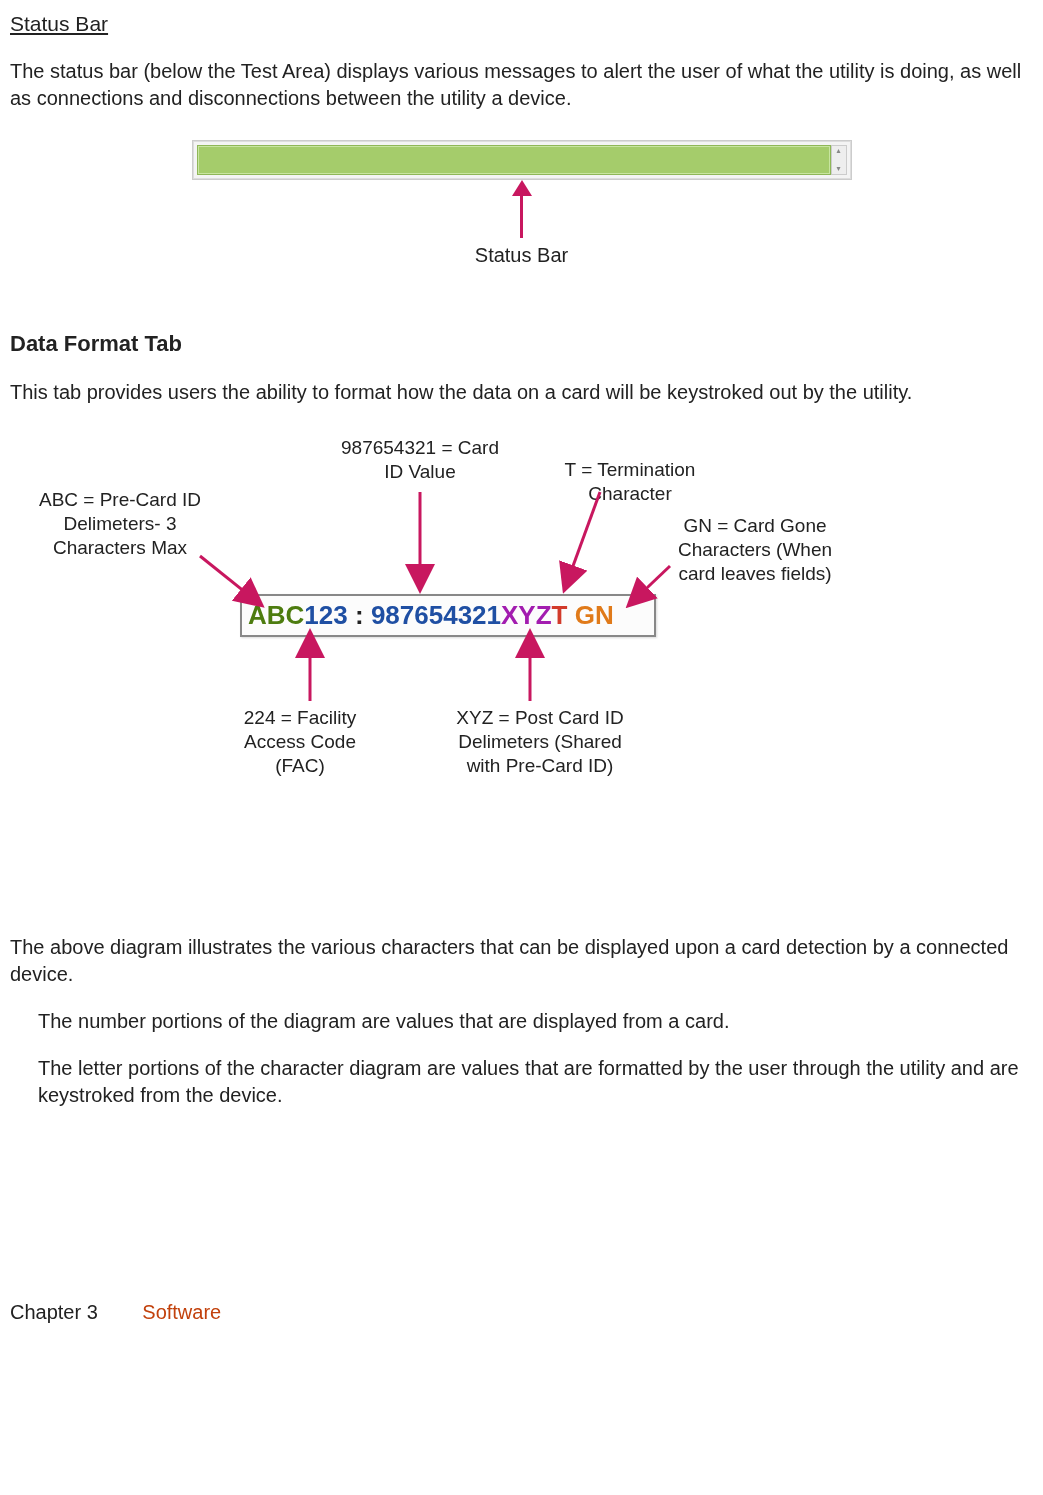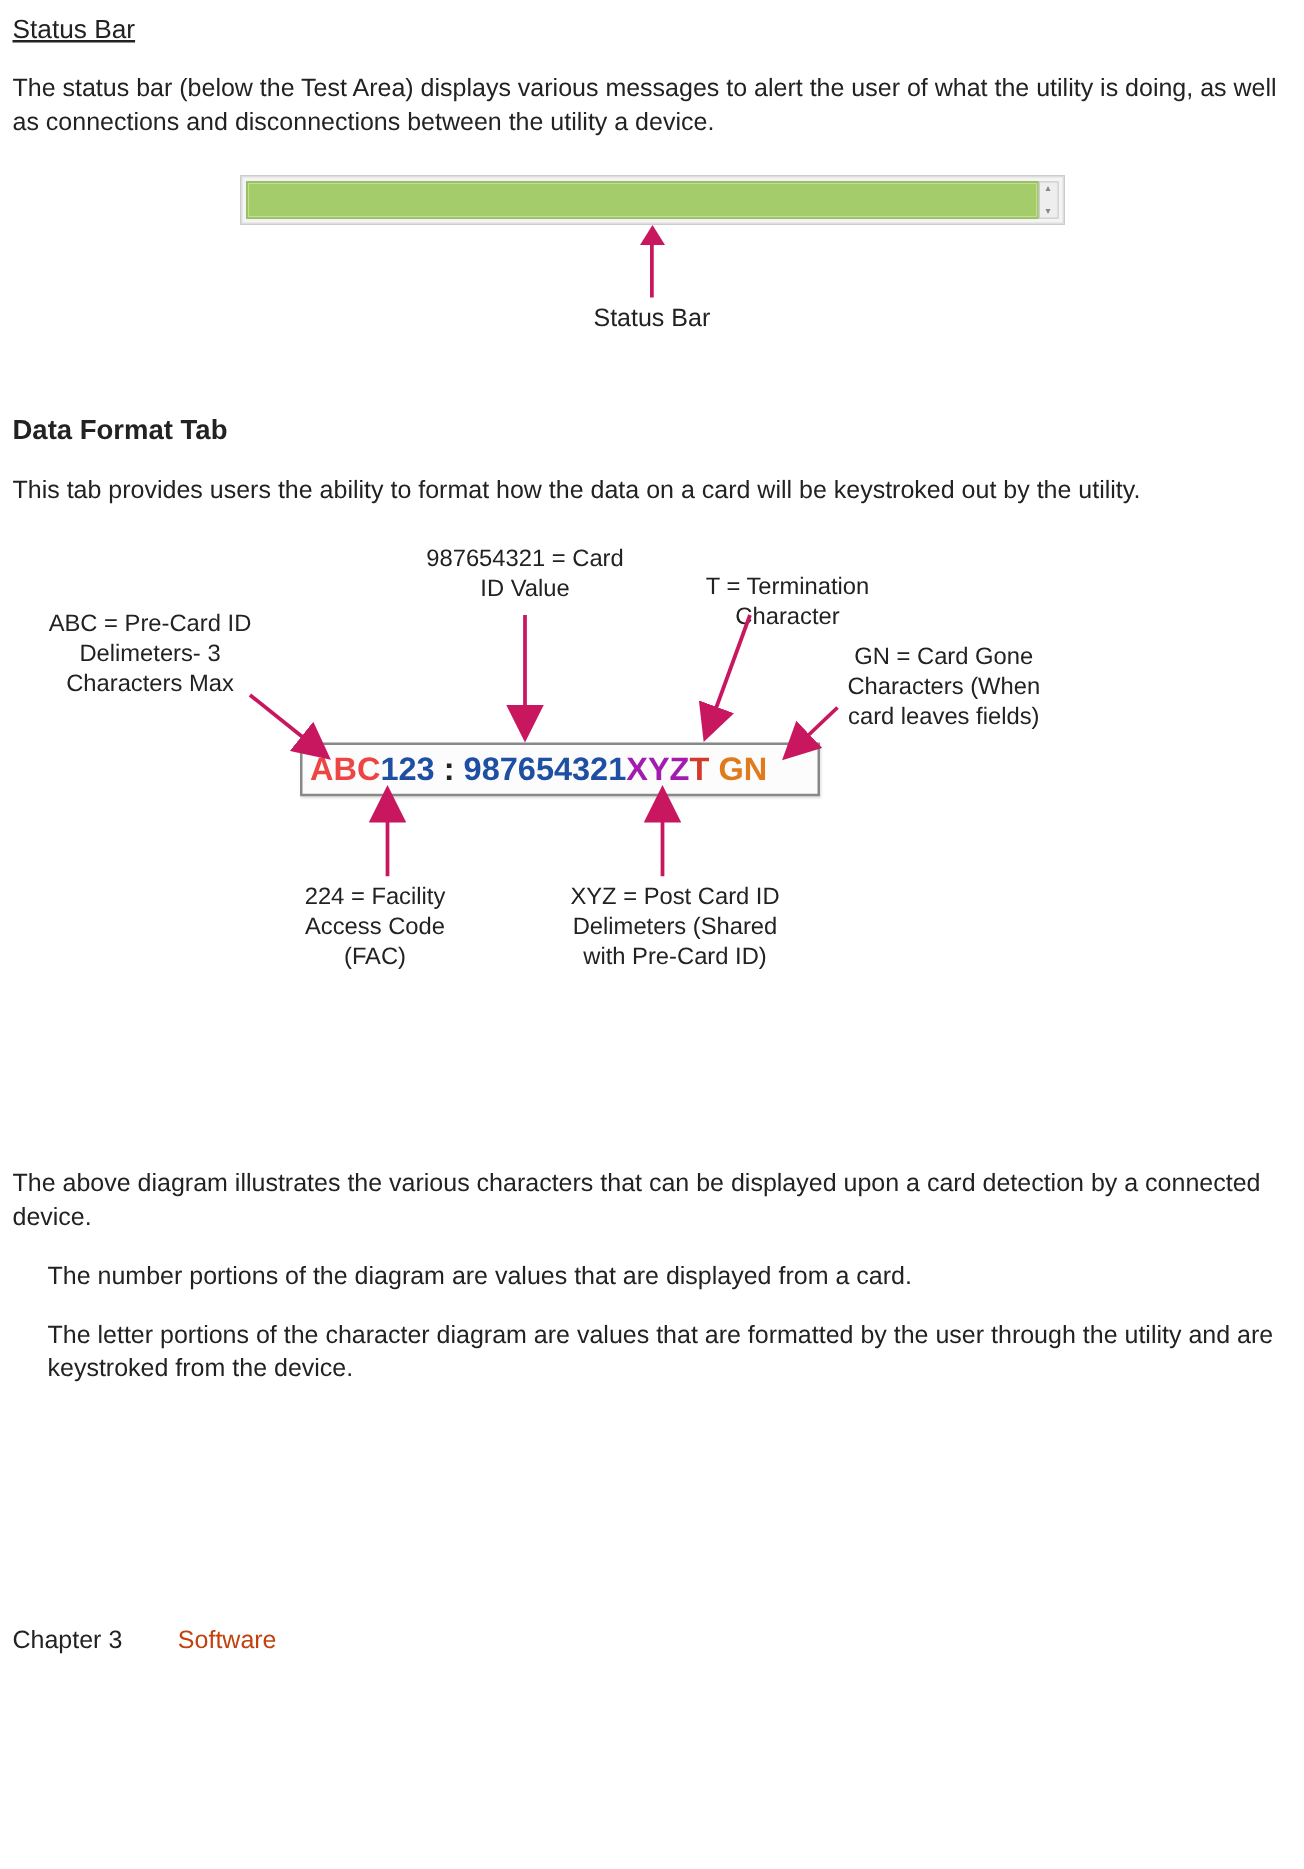--- a/index.html
+++ b/index.html
@@ -26,21 +26,21 @@
   .caption { font-size:20px; margin-top:8px; }
   .spacer { height: 60px; }
   .diagram { position: relative; height: 460px; margin-top: 6px; }
   .codebox {
     position:absolute; left:230px; top:168px; width:400px;
     border: 2px solid #888; background:#fcfcfc;
     font-family: Arial, sans-serif; font-weight:700; font-size:26px;
     padding: 2px 6px; letter-spacing: 0px; white-space: nowrap;
     box-shadow: 1px 1px 2px rgba(0,0,0,.15);
   }
-  .c-teal { color:#ef4444; }
+  .c-teal { color:#4d7c0f; }
   .c-blue { color:#1f4fa3; }
   .c-dark { color:#222; }
   .c-purple { color:#a21caf; }
   .c-red { color:#d23a2a; }
   .c-orange { color:#e07a1a; }
   .ann { position:absolute; font-size:19px; text-align:center; line-height:1.25; }
   svg.arrows { position:absolute; left:0; top:0; width:100%; height:100%; pointer-events:none; }
   .indent { margin-left: 28px; }
 </style>
 </head>

